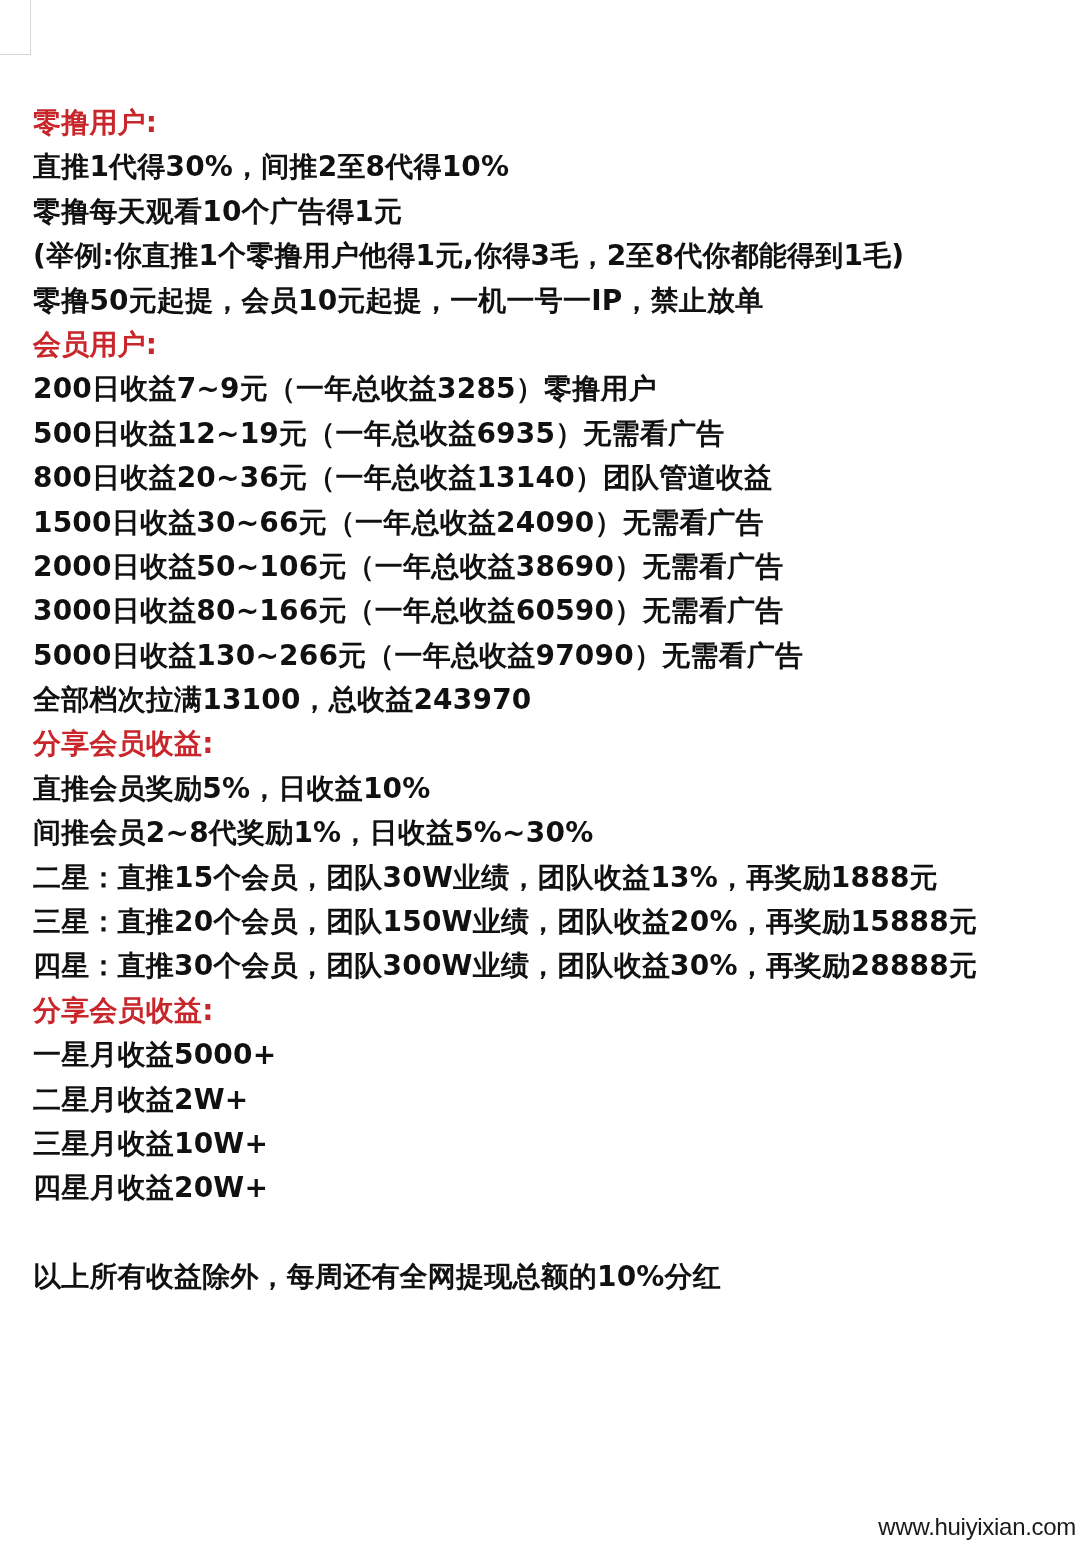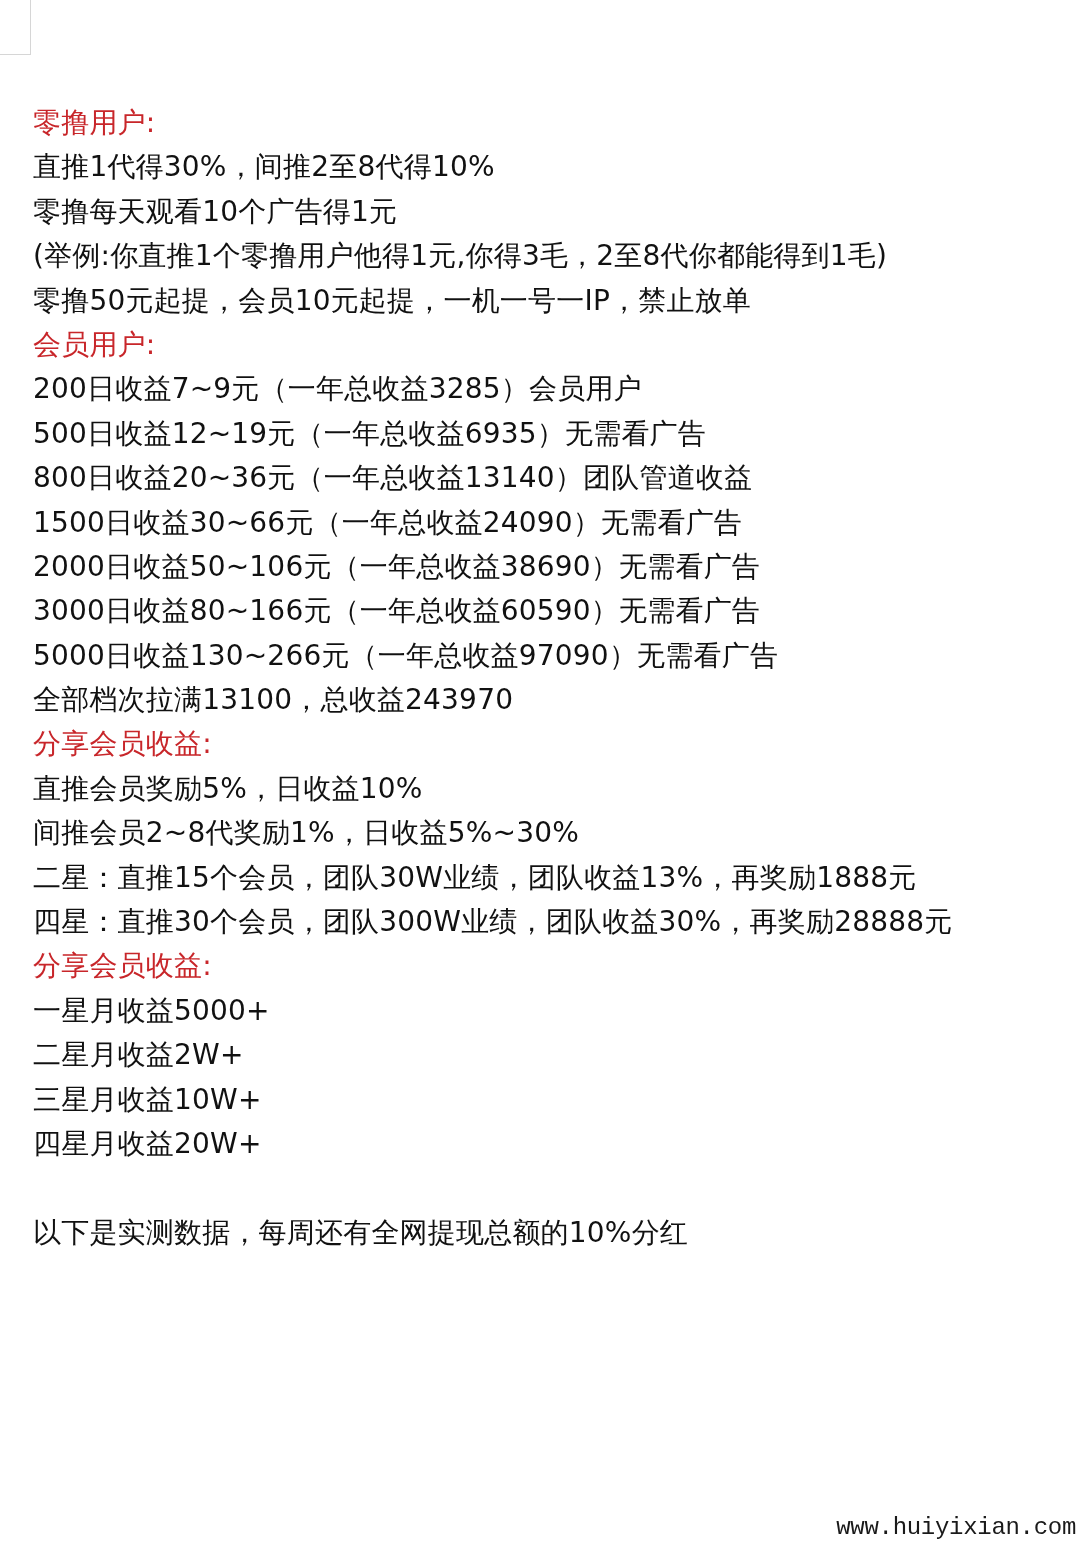--- a/index.html
+++ b/index.html
@@ -23,79 +23,81 @@
       height: 55px;
       border-right: 1px solid #d6d6d6;
       border-bottom: 1px solid #d6d6d6;
       box-sizing: border-box;
     }
     .content {
       position: absolute;
       left: 33px;
       top: 101px;
       width: 1040px;
+      font-weight: bold;
     }
     .line {
       font-size: 28px;
       height: 44.4px;
       line-height: 44.4px;
       white-space: nowrap;
       letter-spacing: 0.2px;
     }
     .heading {
       color: #c8262a;
     }
     .spacer {
       height: 44.4px;
     }
     .watermark {
       position: absolute;
       right: 4px;
       bottom: 6px;
       font-size: 24px;
       color: #1a1a1a;
-      font-family: Liberation Mono, monospace;
+      font-family: Liberation Sans, sans-serif;
       letter-spacing: -0.3px;
       margin-top: 29px;
     }
   </style>
 </head>
 <body>
 
 <div class="corner-box"></div>
 
 <div class="content">
 
   <div class="line heading">零撸用户:</div>
   <div class="line">直推1代得30%，间推2至8代得10%</div>
   <div class="line">零撸每天观看10个广告得1元</div>
   <div class="line">(举例:你直推1个零撸用户他得1元,你得3毛，2至8代你都能得到1毛)</div>
   <div class="line">零撸50元起提，会员10元起提，一机一号一IP，禁止放单</div>
 
   <div class="line heading">会员用户:</div>
-  <div class="line">200日收益7~9元（一年总收益3285）会员用户</div>
+  <div class="line">200日收益7~9元（一年总收益3285）零撸用户</div>
   <div class="line">500日收益12~19元（一年总收益6935）无需看广告</div>
   <div class="line">800日收益20~36元（一年总收益13140）团队管道收益</div>
   <div class="line">1500日收益30~66元（一年总收益24090）无需看广告</div>
   <div class="line">2000日收益50~106元（一年总收益38690）无需看广告</div>
   <div class="line">3000日收益80~166元（一年总收益60590）无需看广告</div>
   <div class="line">5000日收益130~266元（一年总收益97090）无需看广告</div>
   <div class="line">全部档次拉满13100，总收益243970</div>
 
   <div class="line heading">分享会员收益:</div>
   <div class="line">直推会员奖励5%，日收益10%</div>
   <div class="line">间推会员2~8代奖励1%，日收益5%~30%</div>
 
   <div class="line">二星：直推15个会员，团队30W业绩，团队收益13%，再奖励1888元</div>
+  <div class="line">三星：直推20个会员，团队150W业绩，团队收益20%，再奖励15888元</div>
   <div class="line">四星：直推30个会员，团队300W业绩，团队收益30%，再奖励28888元</div>
 
   <div class="line heading">分享会员收益:</div>
   <div class="line">一星月收益5000+</div>
   <div class="line">二星月收益2W+</div>
   <div class="line">三星月收益10W+</div>
   <div class="line">四星月收益20W+</div>
 
   <div class="spacer"></div>
 
-  <div class="line">以下是实测数据，每周还有全网提现总额的10%分红</div>
+  <div class="line">以上所有收益除外，每周还有全网提现总额的10%分红</div>
 </div>
 
 <div class="watermark">www.huiyixian.com</div>
 
 </body></html>

